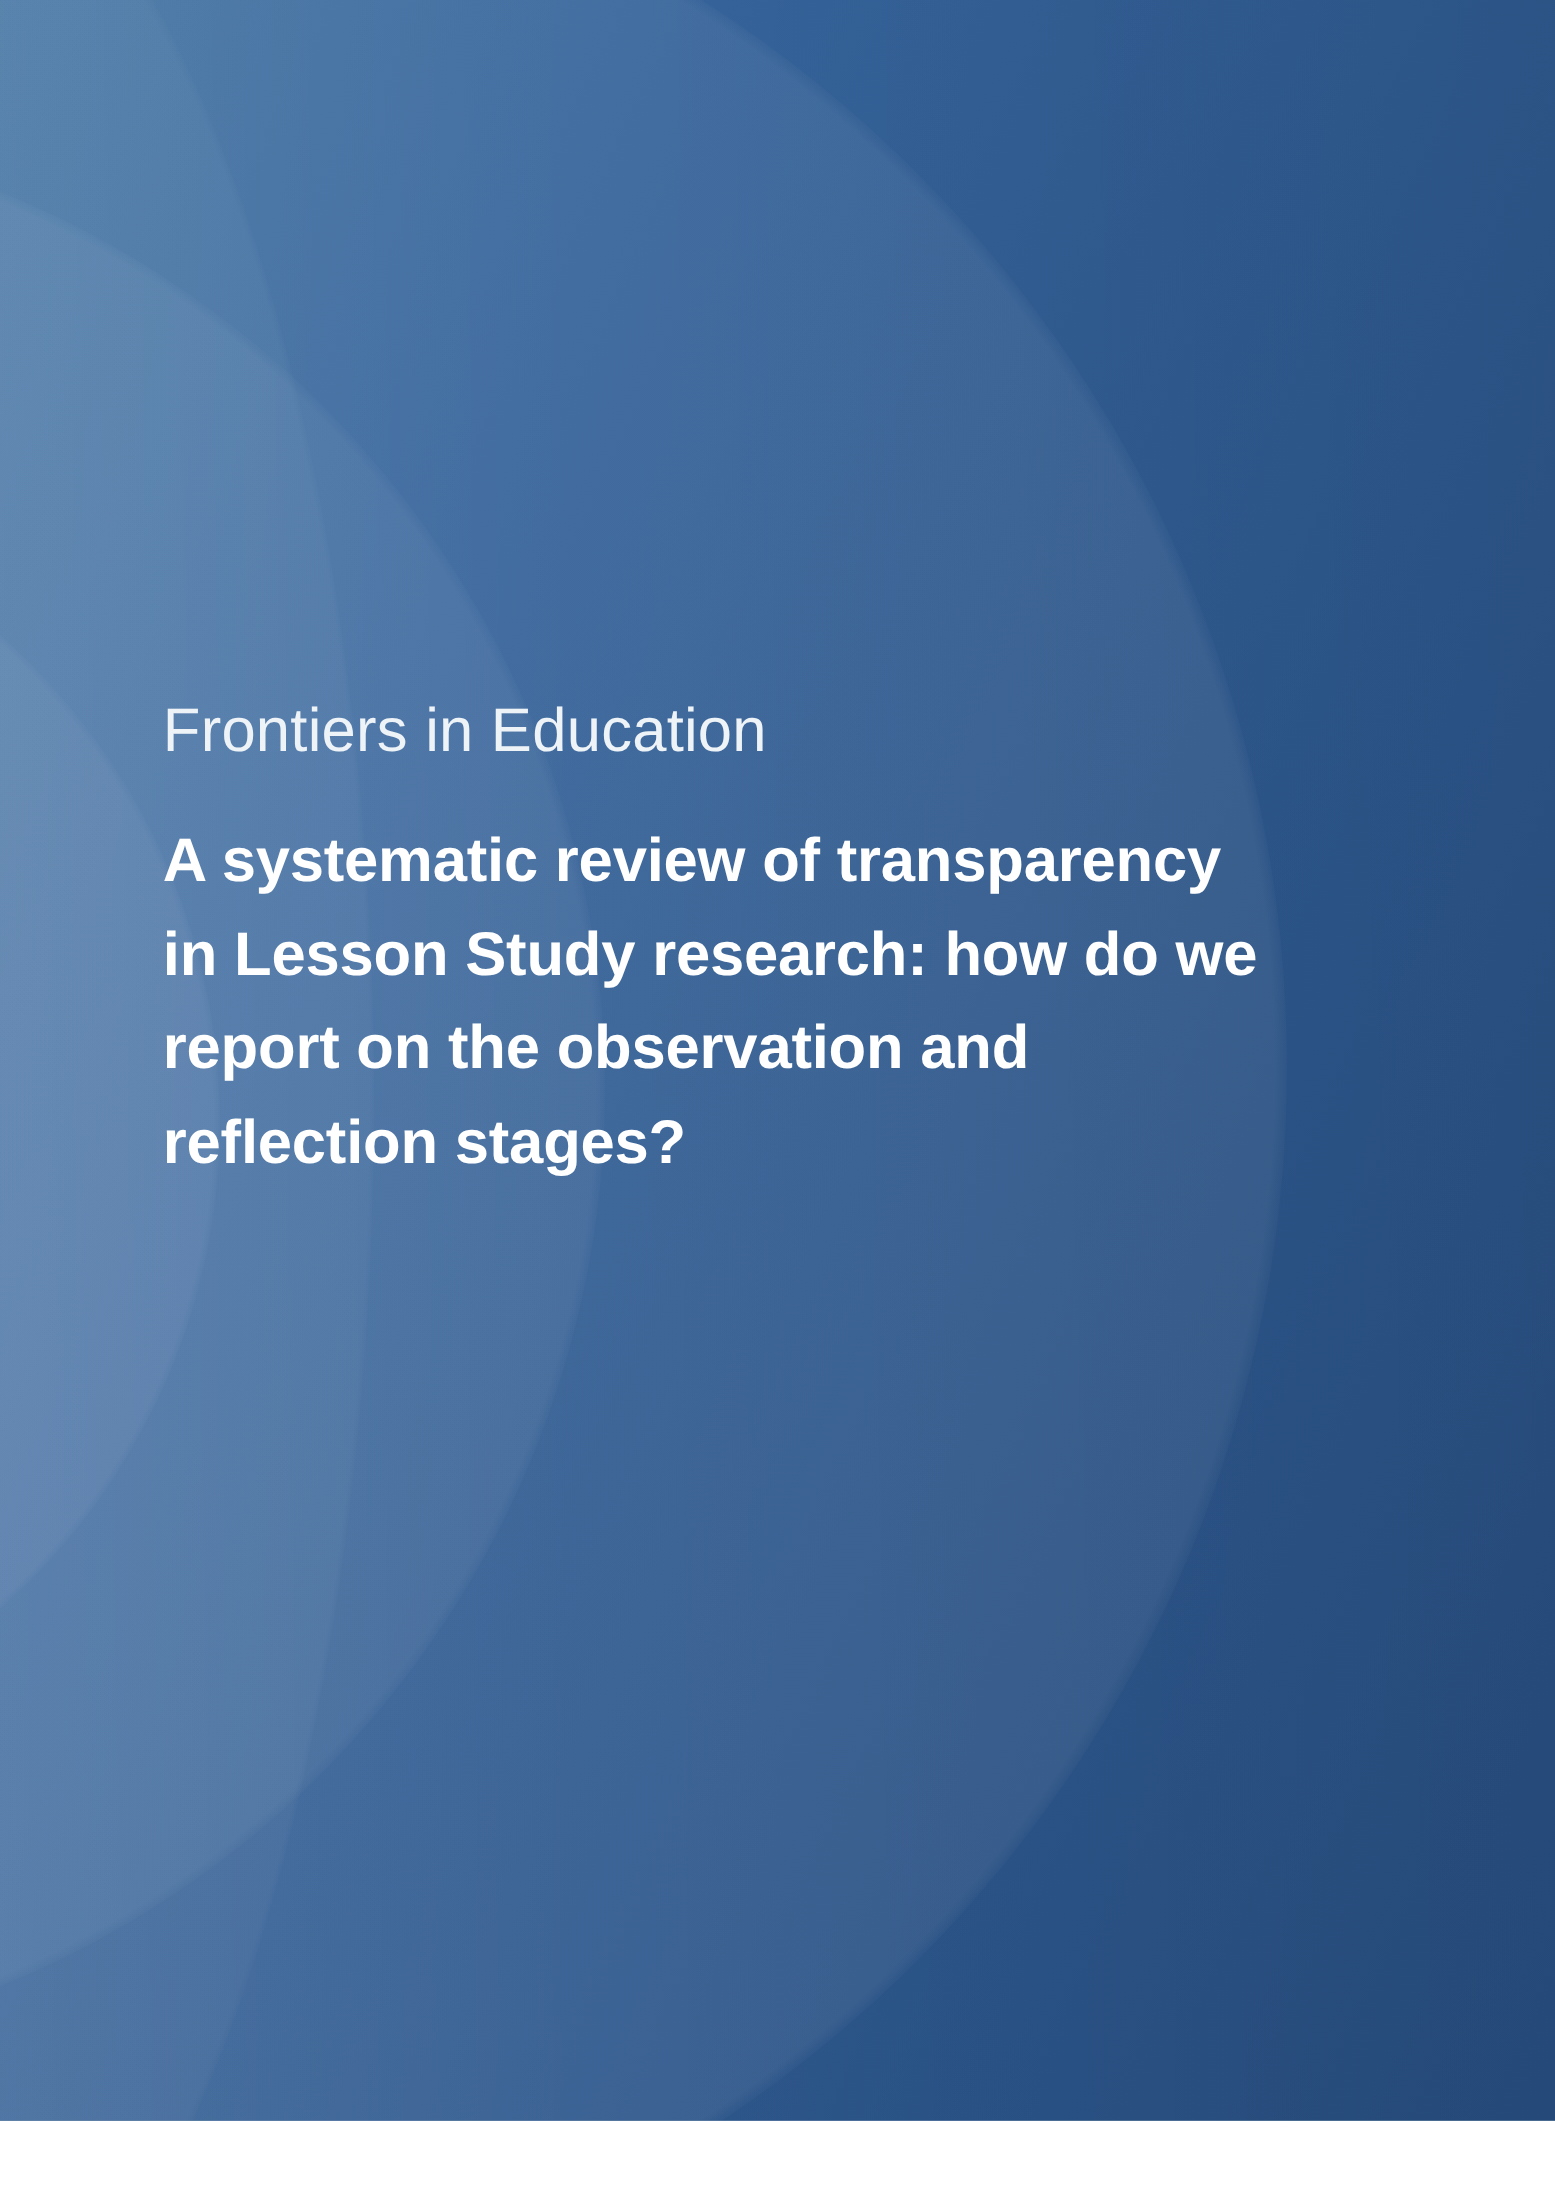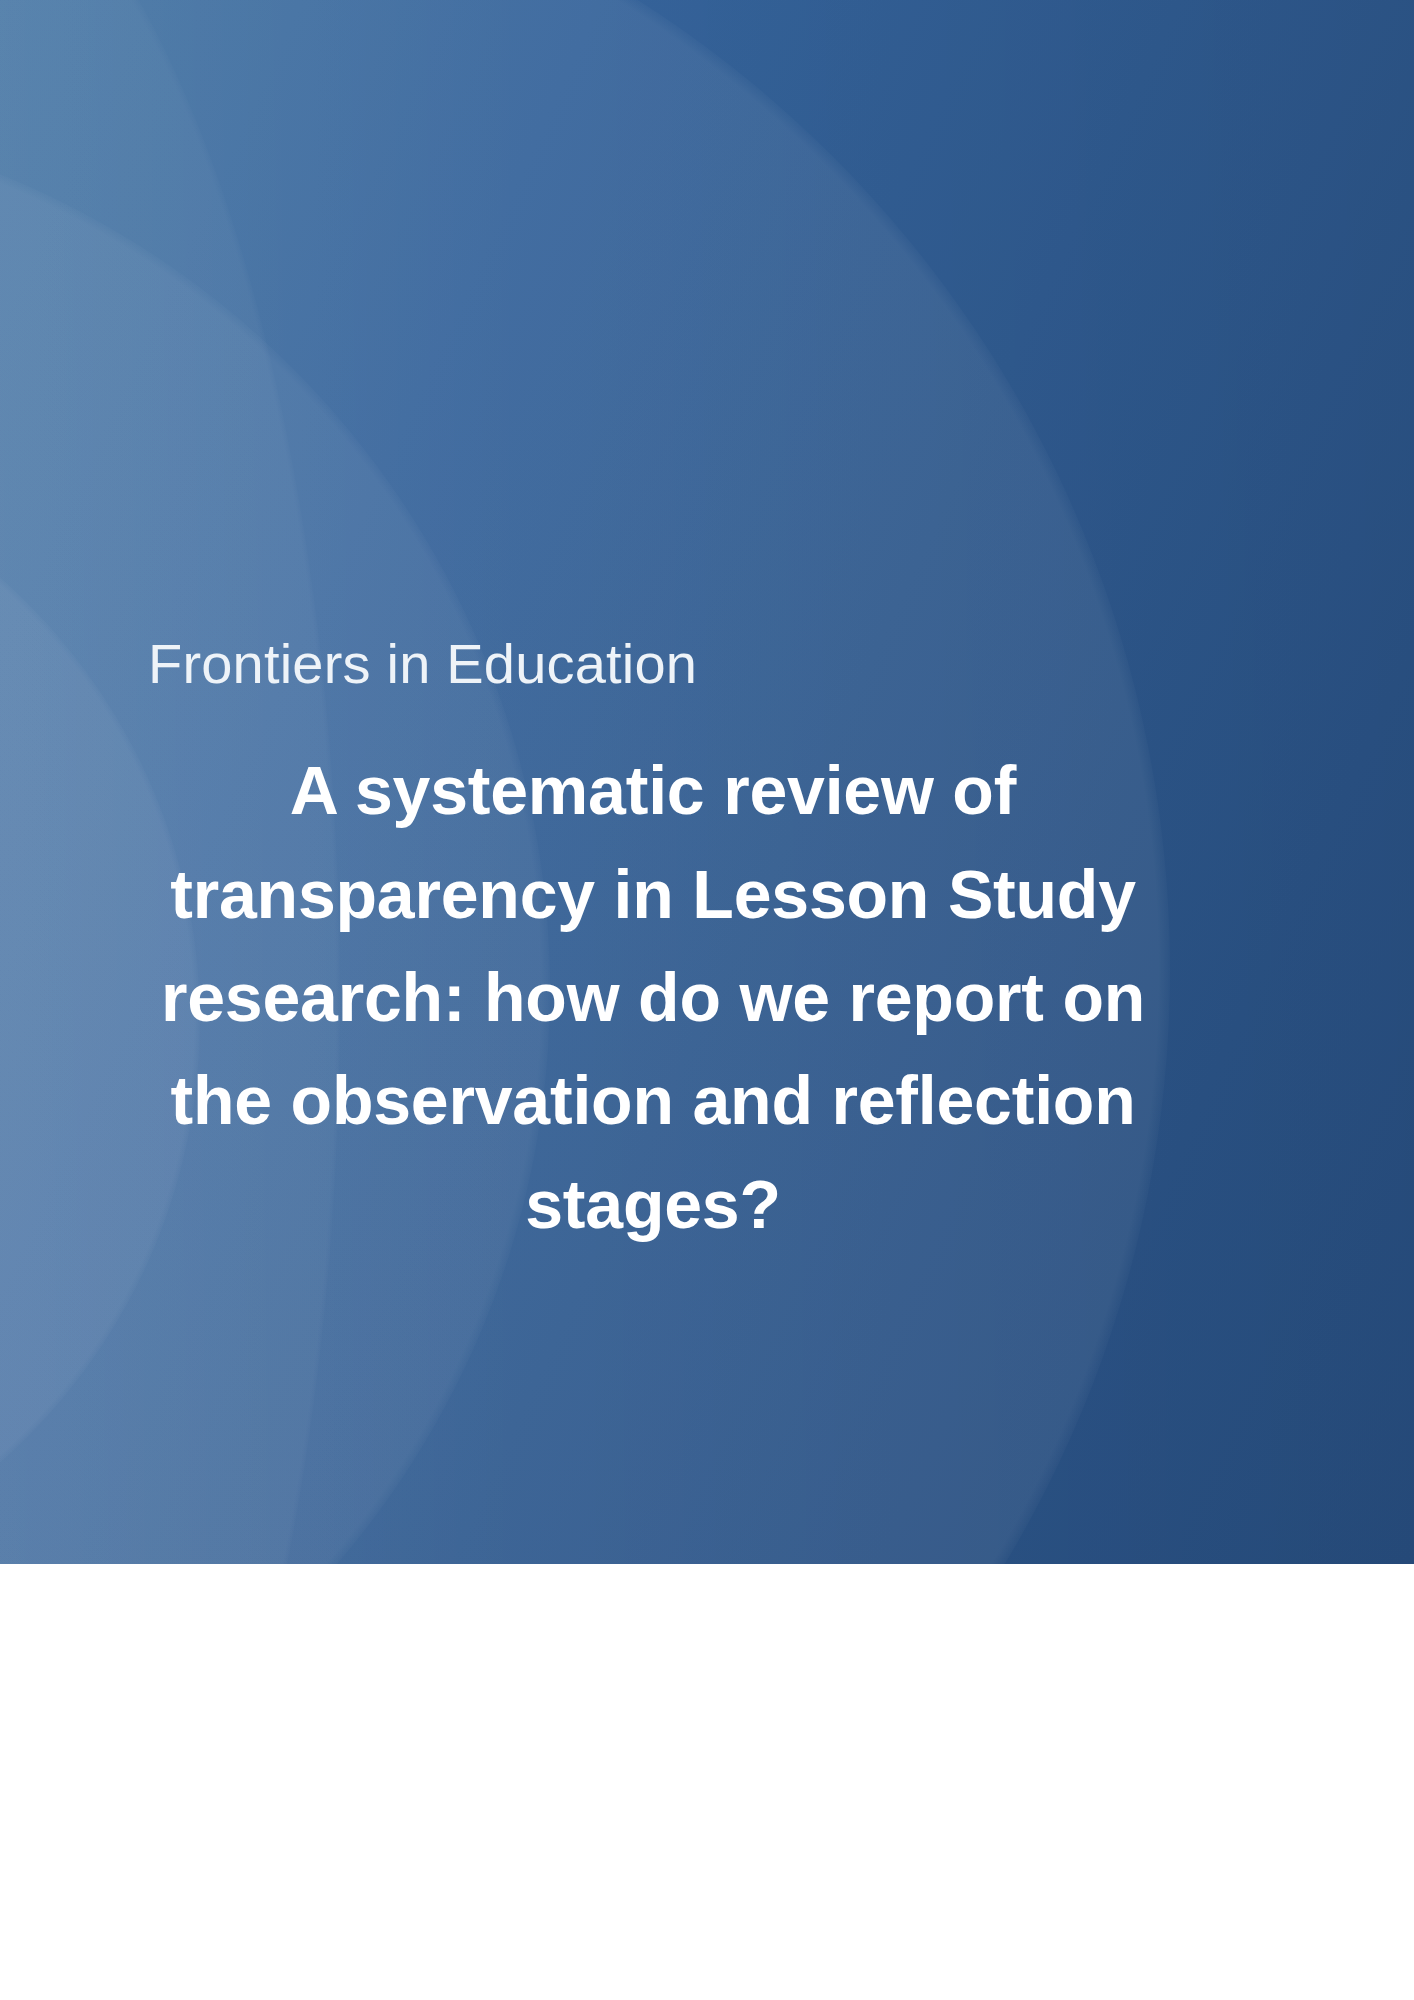--- a/index.html
+++ b/index.html
@@ -7,21 +7,21 @@
     padding: 0;
     background: #ffffff;
   }
   body {
     font-family: "Liberation Sans", sans-serif;
   }
 
   .cover {
     position: relative;
     width: 1414px;
-    height: 1564px;
+    height: 1928px;
     overflow: hidden;
     background: #2e5c8a;
     background-image:
       linear-gradient(115deg, #3d6fa0 0%, #35639a 28%, #2f5a8f 55%, #2a5285 80%, #274d7e 100%);
   }
 
   
   .arc {
     position: absolute;
     border-radius: 50%;
@@ -73,27 +73,26 @@
     color: #eef3f8;
     font-size: 56px;
     font-weight: 400;
     letter-spacing: 0.2px;
     line-height: 1.2;
     margin: 0 0 42px 0;
   }
 
   .title {
     color: #ffffff;
-    font-size: 68px;
+    font-size: 56px;
     font-weight: 700;
     line-height: 1.52;
     margin: 0;
     letter-spacing: -0.2px;
     max-width: 1010px;
-    text-align: center;
   }
 </style>
 </head>
 <body>
 
 <div class="cover">
 
   <div class="arc arc-1"></div>
   <div class="arc arc-2"></div>
   <div class="arc arc-3"></div>

